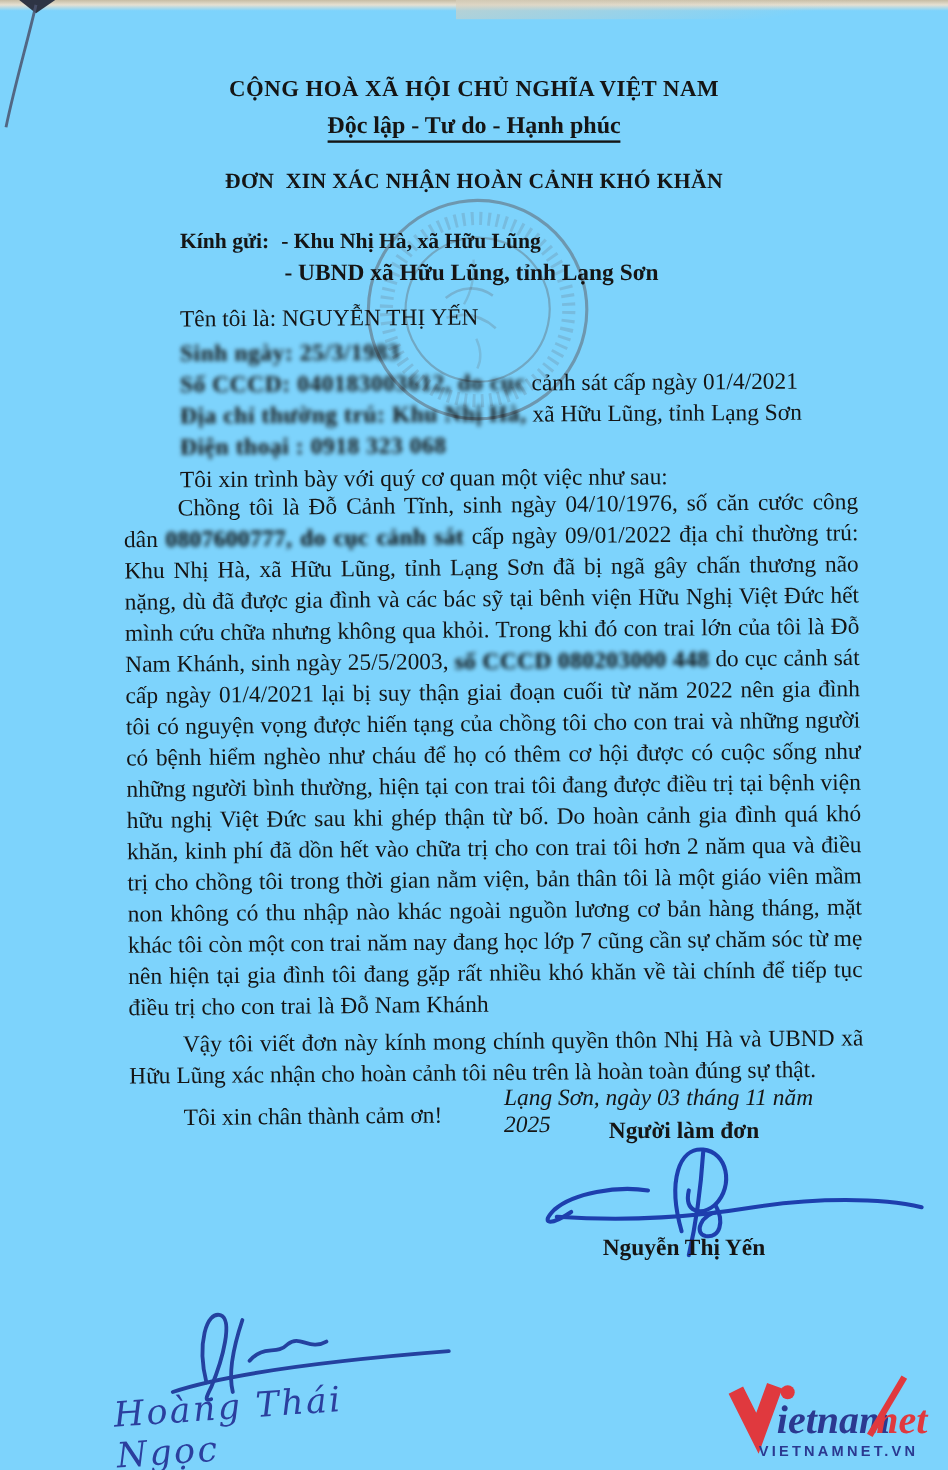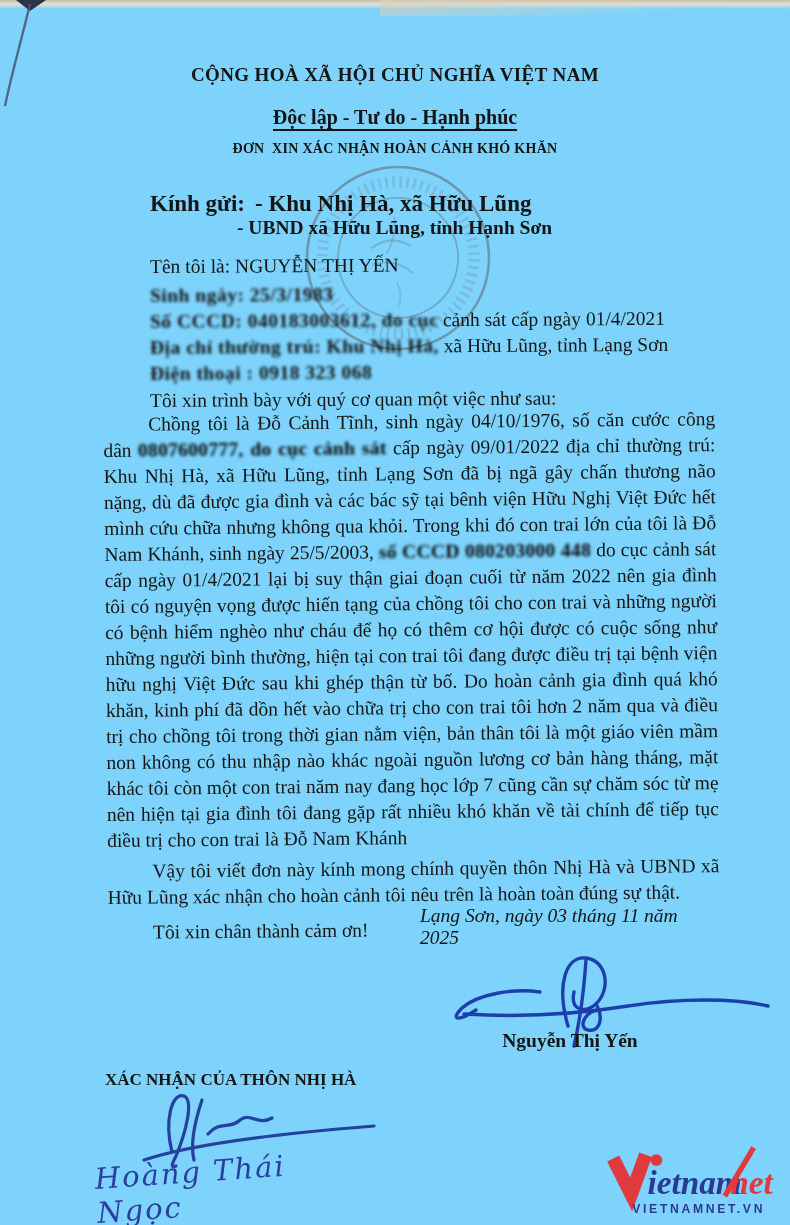--- a/index.html
+++ b/index.html
@@ -23,25 +23,25 @@
   }
   .top-band2 {
     position: absolute; top: 0; left: 380px; width: 410px; height: 16px;
     background: linear-gradient(170deg, #d8d0bd 0%, rgba(253,252,249,0) 70%);
     opacity: .7;
   }
   .corner-svg { position: absolute; top: 0; left: 0; }
   
   .center-line { position: absolute; left: 0; width: 790px; text-align: center; }
   .h-line1 { top: 64px; font-weight: bold; font-size: 19px; letter-spacing: .4px; }
-  .h-line2 { top: 106px; font-weight: bold; font-size: 20px; }
+  .h-line2 { top: 94px; font-weight: bold; font-size: 20px; }
   .h-line2 .ul { border-bottom: 2px solid #151515; padding-bottom: 1px; }
-  .doc-title { top: 141px; font-weight: bold; font-size: 14px; letter-spacing: .3px; white-space: pre; }
+  .doc-title { top: 141px; font-weight: bold; font-size: 18px; letter-spacing: .3px; white-space: pre; }
   
-  .recip1 { position: absolute; top: 191px; left: 150px; font-weight: bold; font-size: 23px; }
+  .recip1 { position: absolute; top: 191px; left: 150px; font-weight: bold; font-size: 18px; }
   .recip2 { position: absolute; top: 217px; left: 237px; font-weight: bold; font-size: 19.5px; }
   .recip1 .gap { display:inline-block; width: 10px; }
   
   .info { position: absolute; left: 150px; font-size: 19.5px; transform: rotate(-0.35deg); transform-origin: left center; }
   .name-line { top: 256px; }
   .dob-line  { top: 285px; }
   .cccd-line { top: 311px; }
   .addr-line { top: 337px; }
   .phone-line{ top: 363px; }
   .intro-line{ top: 390px; }
@@ -97,21 +97,21 @@
 
   <div class="center-line h-line1">CỘNG HOÀ XÃ HỘI CHỦ NGHĨA VIỆT NAM</div>
   <div class="center-line h-line2">
     <span class="ul">Độc lập - Tư do - Hạnh phúc</span>
   </div>
   <div class="center-line doc-title">ĐƠN  XIN XÁC NHẬN HOÀN CẢNH KHÓ KHĂN</div>
 
   <div class="recip1">
     <span>Kính gửi:</span><span class="gap"></span><span>- Khu Nhị Hà, xã Hữu Lũng</span>
   </div>
-  <div class="recip2">- UBND xã Hữu Lũng, tỉnh Hạnh Sơn</div>
+  <div class="recip2">- UBND xã Hữu Lũng, tỉnh Lạng Sơn</div>
 
   <div class="info name-line">
     <span class="b">Tên tôi là:</span>
     <span>NGUYỄN THỊ YẾN</span>
   </div>
   <div class="info dob-line">
     <span class="px">Sinh ngày: 25/3/1983</span>
   </div>
   <div class="info cccd-line">
     <span class="px">Số CCCD: 040183003612, do cục</span><span> cảnh sát cấp ngày 01/4/2021</span>
@@ -136,34 +136,34 @@
       <circle cx="100" cy="100" r="60" stroke-width="1.8" opacity="0.28"></circle>
       <circle cx="100" cy="100" r="76" stroke-width="11" opacity="0.14" stroke-dasharray="2.5 4.5"></circle>
       <path d="M72,96 C82,84 96,80 110,86" stroke-width="2.2" opacity="0.2"></path>
       <path d="M76,112 C90,104 104,104 118,112" stroke-width="2.2" opacity="0.18"></path>
       <path d="M88,60 C92,74 92,86 88,98" stroke-width="2" opacity="0.16"></path>
       <path d="M104,124 C110,132 112,140 110,148" stroke-width="2" opacity="0.15"></path>
     </g>
   </svg>
 
   <div class="signoff-date">Lạng Sơn, ngày 03 tháng 11 năm 2025</div>
+  <div class="signoff-role">Người làm đơn</div>
 
   <svg class="sig-main" width="345" height="100" viewBox="0 0 345 100">
     <g stroke="#1d3fae" fill="none" stroke-width="3.4" stroke-linecap="round">
       <path d="M48,62 C30,74 22,72 34,60 C50,46 86,40 112,44"></path>
       <path d="M140,78 C128,36 138,8 158,10 C178,12 184,40 168,56 C156,66 142,62 146,44"></path>
       <path d="M158,12 C156,42 152,72 146,98"></path>
       <path d="M168,56 C176,70 172,84 160,82 C150,80 156,64 170,62"></path>
       <path d="M36,66 C100,70 150,66 200,58 C252,50 306,50 340,58"></path>
     </g>
   </svg>
 
   <div class="signoff-name">Nguyễn Thị Yến</div>
 
-  <div class="confirm-left">XÁC NHẬN CỦA THÔN NHỊ HÀ</div>
 
   <svg class="sig-thon" width="260" height="85" viewBox="0 0 260 85">
     <g stroke="#24419f" fill="none" stroke-width="3.2" stroke-linecap="round">
       <path d="M44,66 C36,34 44,6 56,10 C66,14 58,46 48,70 C44,78 42,82 48,80"></path>
       <path d="M74,14 C66,38 62,58 66,74"></path>
       <path d="M80,48 C92,34 102,44 112,34 C122,26 130,40 144,32"></path>
       <path d="M16,74 C70,56 170,46 246,40"></path>
     </g>
   </svg>
 

